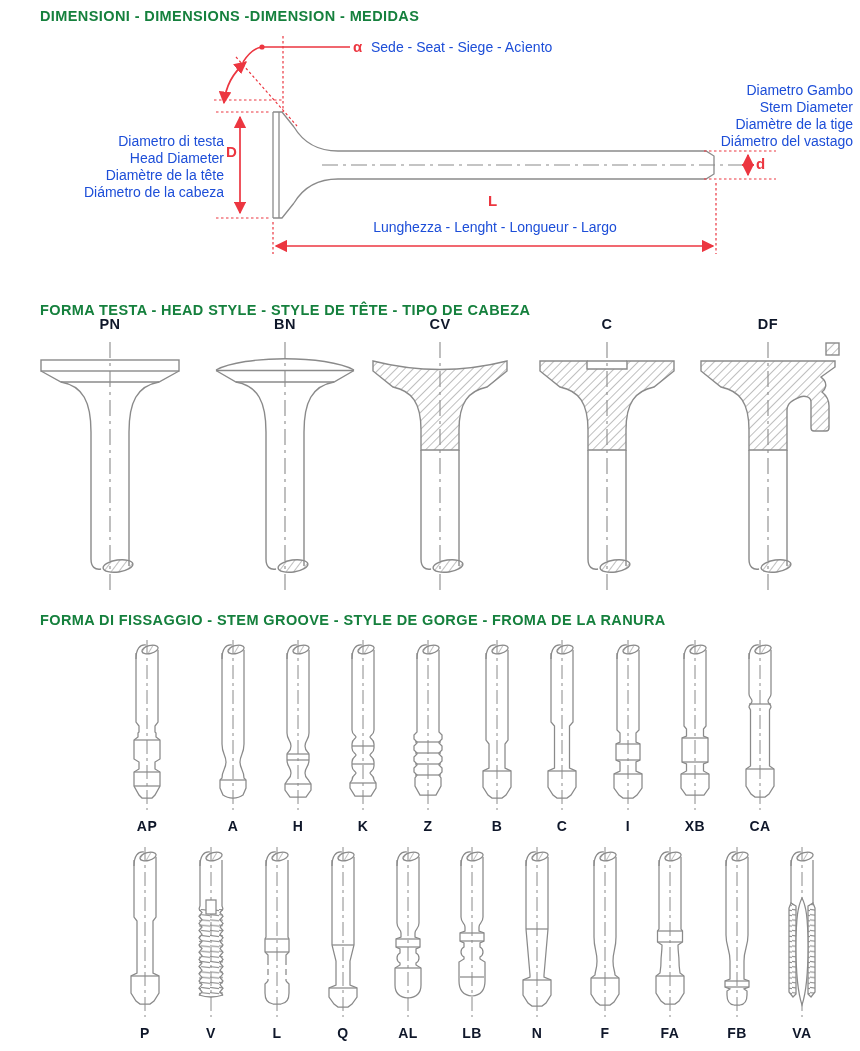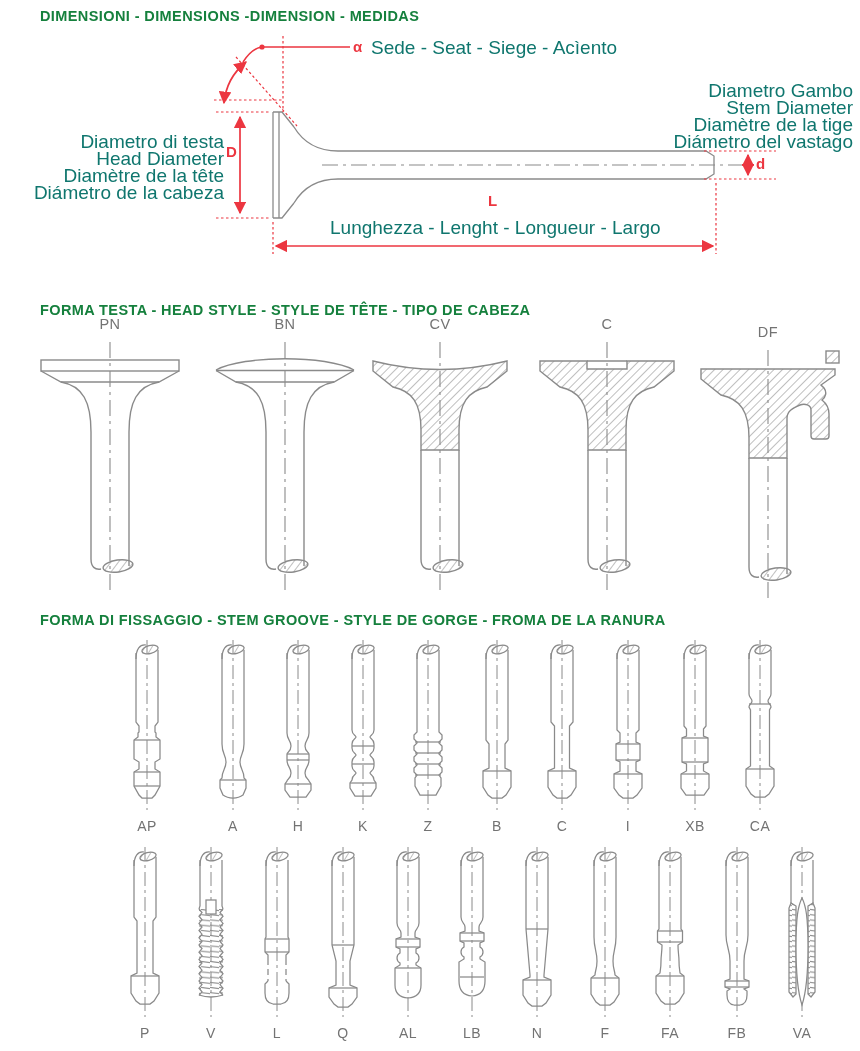--- a/index.html
+++ b/index.html
@@ -1,22 +1,22 @@
 <!DOCTYPE html>
 <html><head>
 <meta charset="utf-8">
 <style>
   html,body{margin:0;padding:0;background:#fff;}
   body{font-family:"Liberation Sans", sans-serif;}
   #page{position:relative;width:860px;height:1051px;background:#fff;overflow:hidden;}
   .sec-title{position:absolute;color:#15803d;font-weight:bold;font-size:14.5px;letter-spacing:.4px;white-space:nowrap;}
-  .rlabel{color:#0f766e;font-size:19px;line-height:17px;white-space:nowrap;}
+  .rlabel{color:#1d4ed8;font-size:14px;line-height:17px;white-space:nowrap;}
   .rbold{color:#ec3640;font-weight:bold;}
   svg{display:block;}
-  .figlabel{color:#737373;font-weight:normal;font-size:14.5px;letter-spacing:.5px;}
+  .figlabel{color:#0f172a;font-weight:bold;font-size:14.5px;letter-spacing:.5px;}
   .hs{position:absolute;width:150px;text-align:center;}
   .hs .figlabel{margin-bottom:8px;}
   .sg,.sg2{position:absolute;width:56px;text-align:center;}
   .sg{top:26px;}
   .sg2{top:233px;}
   .sg .figlabel,.sg2 .figlabel{margin-top:2px;font-size:14px;}
   .abs{position:absolute;}
 </style>
 </head>
 <body>
@@ -145,21 +145,21 @@
           <line x1="75" y1="2" x2="75" y2="250" stroke-dasharray="16,5,3,5" stroke-width="1.1"></line>
           <path d="M8,21 H55 V29 H95 V21 H142 V31 L122,47 C103,51 94,63 94,90 V110 H56 V90 C56,63 47,51 28,47 L8,31 Z" fill="url(#hatch)"></path>
           <line x1="55" y1="21" x2="95" y2="21"></line>
           <path d="M56,110 V219 C56,227 60,230 66,229"></path>
           <path d="M94,110 V226"></path>
           <ellipse cx="83" cy="226" rx="15" ry="6" transform="rotate(-8 83 226)" fill="url(#hatch)"></ellipse>
         </g>
       </svg>
     </div>
 
-    <div class="hs" style="left:693px;top:28px;margin-top:8px;">
+    <div class="hs" style="left:693px;top:28px;">
       <div class="figlabel">DF</div>
       <svg width="150" height="258" viewBox="0 0 150 258">
         <g stroke="#8a8a8a" stroke-width="1.4" fill="none">
           <line x1="75" y1="2" x2="75" y2="250" stroke-dasharray="16,5,3,5" stroke-width="1.1"></line>
           <path d="M8,21 H142 V27 L128,37 L131,40 C134,44 133,49 129,52 C134,56 136,61 136,66 V88 Q136,91 133,91 H121 Q118,91 118,88 V62 C118,57 112,55 107,57 C100,60 94,63 94,70 V110 H56 V90 C56,63 47,51 28,47 L8,31 Z" fill="url(#hatch)"></path>
           <rect x="133" y="3" width="13" height="12" fill="url(#hatch)"></rect>
           <path d="M56,110 V219 C56,227 60,230 66,229"></path>
           <path d="M94,110 V226"></path>
           <ellipse cx="83" cy="226" rx="15" ry="6" transform="rotate(-8 83 226)" fill="url(#hatch)"></ellipse>
         </g>

